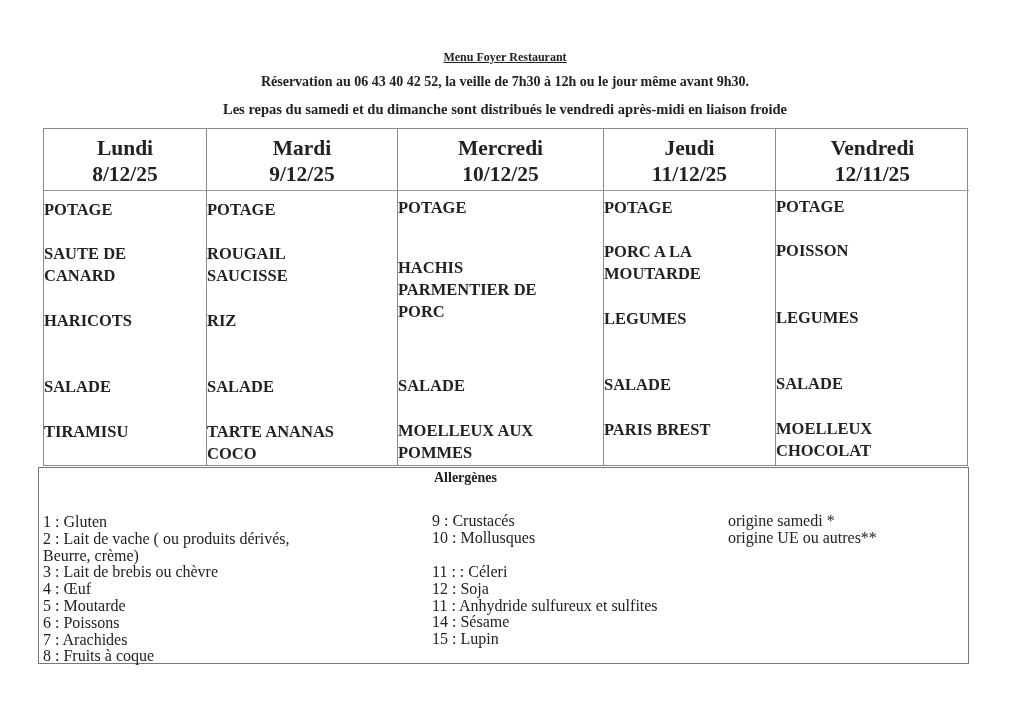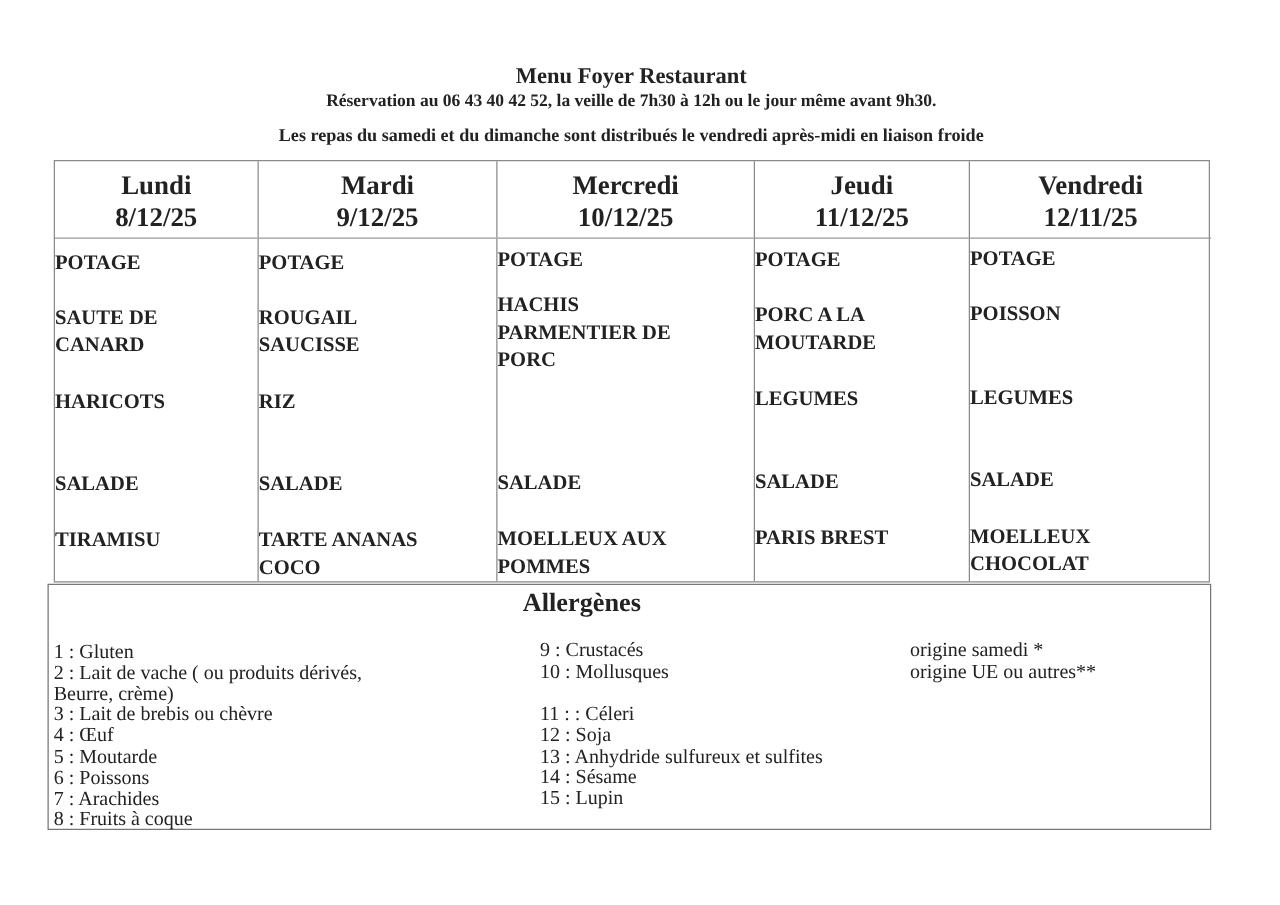--- a/index.html
+++ b/index.html
@@ -2,21 +2,21 @@
 <html><head>
   <meta charset="utf-8">
   <style>
     html, body { margin: 0; padding: 0; }
     body {
       width: 1024px; height: 724px; position: relative; overflow: hidden;
       background: #ffffff; color: #222222;
       font-family: "Liberation Serif", serif;
     }
     .hdr { position: absolute; left: 0; width: 1010px; text-align: center; font-weight: bold; color: #222; }
-    #title { top: 50px; font-size: 18px; }
+    #title { top: 50px; font-size: 12px; text-decoration: underline; }
     #line1 { top: 74px; font-size: 14px; }
     #line2 { top: 101px; font-size: 14.5px; }
 
     #menu-table {
       position: absolute; left: 43px; top: 128px; width: 925px; height: 338px;
       border: 1px solid #8a8a8a; box-sizing: border-box;
     }
     .col {
       position: absolute; top: 0; height: 100%;
       border-right: 1px solid #8a8a8a; box-sizing: border-box;
@@ -32,21 +32,21 @@
       position: absolute; left: 0; right: 0; text-align: left;
       font-weight: bold; font-size: 16.5px; line-height: 22px; white-space: pre-line;
     }
 
     #allergen-box {
       position: absolute; left: 38px; top: 467px; width: 931px; height: 197px;
       border: 1px solid #777; box-sizing: border-box;
     }
     #allergen-title {
       position: absolute; left: 0; width: 931px; top: 470px; text-align: center;
-      font-weight: bold; font-size: 21px; color: #222;
+      font-weight: bold; font-size: 14px; color: #222;
     }
     .alg-list { position: absolute; font-size: 16px; line-height: 16.8px; color: #222; }
     .alg-list div { white-space: nowrap; }
     #alg-col1 { left: 43px; top: 514px; }
     #alg-col2a { left: 432px; top: 513px; }
     #alg-col2b { left: 432px; top: 564px; }
     #alg-col3 { left: 728px; top: 513px; }
   </style>
 </head>
 <body>
@@ -83,21 +83,21 @@
     <div class="dish" style="top:292px;">TARTE ANANAS
 COCO</div>
   </div>
 
   <div class="col" style="left:354px;width:206px;">
     <div class="col-head">
       <div>Mercredi</div>
       <div>10/12/25</div>
     </div>
     <div class="dish" style="top:68px;">POTAGE</div>
-    <div class="dish" style="top:104px;">HACHIS
+    <div class="dish" style="top:128px;">HACHIS
 PARMENTIER DE
 PORC</div>
     <div class="dish" style="top:179px;"></div>
     <div class="dish" style="top:246px;">SALADE</div>
     <div class="dish" style="top:291px;">MOELLEUX AUX
 POMMES</div>
   </div>
 
   <div class="col" style="left:560px;width:172px;">
     <div class="col-head">
@@ -142,21 +142,21 @@
 </div>
 
 <div id="alg-col2a" class="alg-list">
   <div>9 : Crustacés</div>
   <div>10 : Mollusques</div>
 </div>
 
 <div id="alg-col2b" class="alg-list">
   <div>11 : : Céleri</div>
   <div>12 : Soja</div>
-  <div>13 : Anhydride sulfureux et sulfites</div>
+  <div>11 : Anhydride sulfureux et sulfites</div>
   <div>14 : Sésame</div>
   <div>15 : Lupin</div>
 </div>
 
 <div id="alg-col3" class="alg-list">
   <div>origine samedi *</div>
   <div>origine UE ou autres**</div>
 </div>
 
 </body></html>

